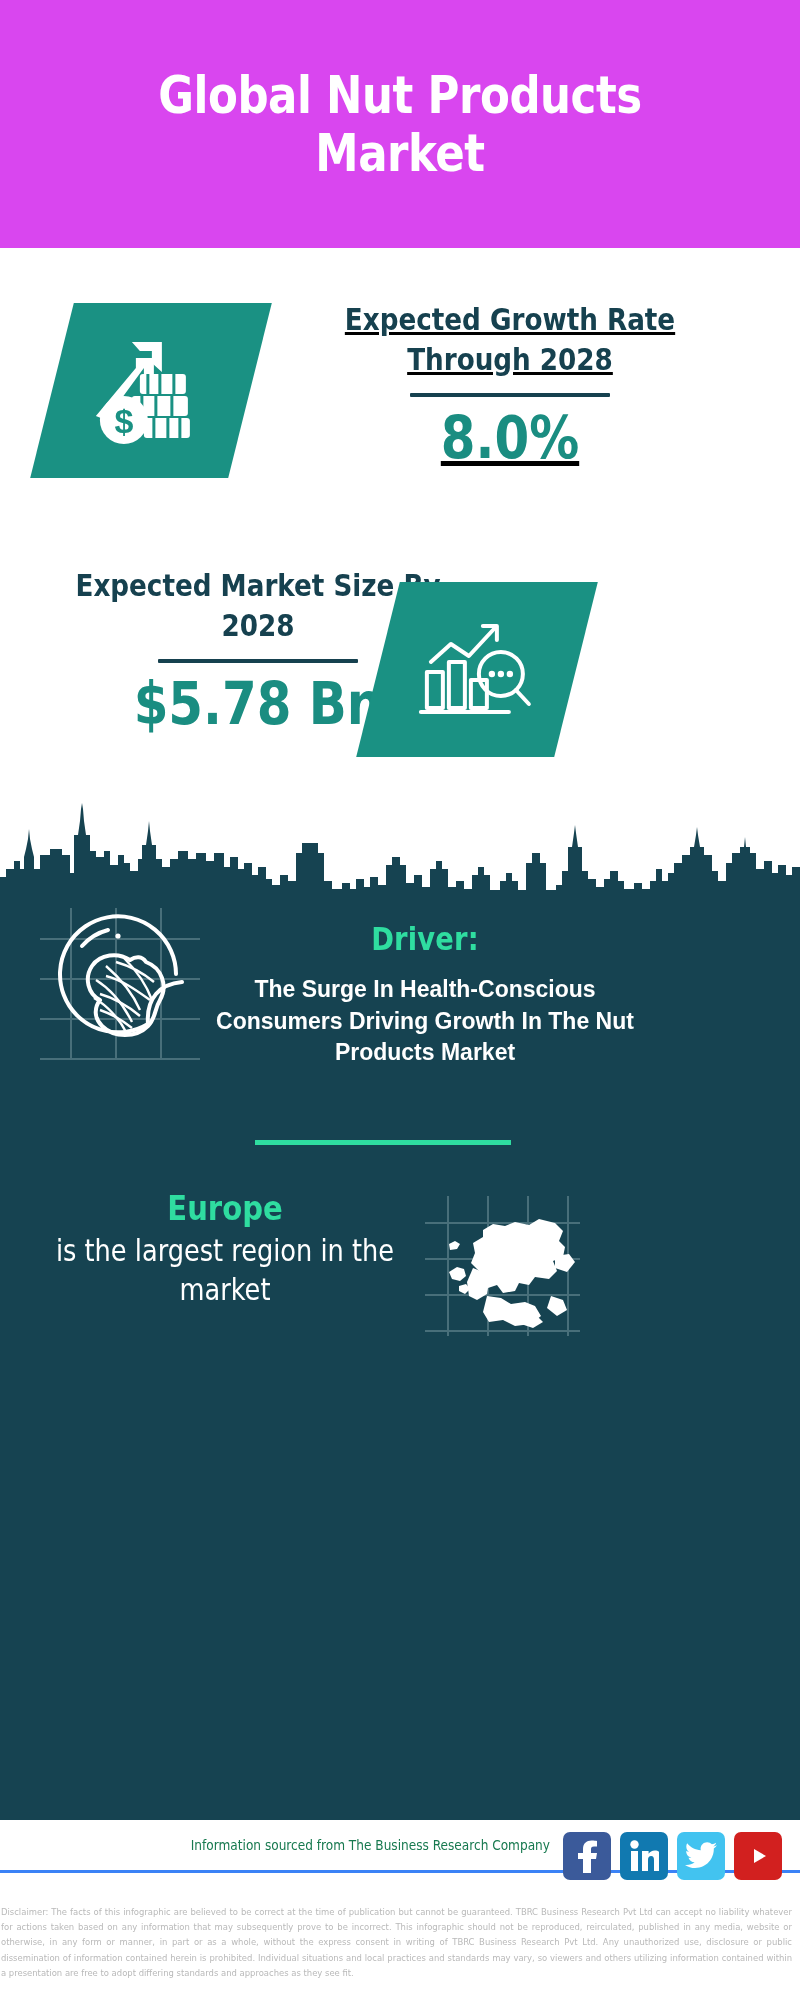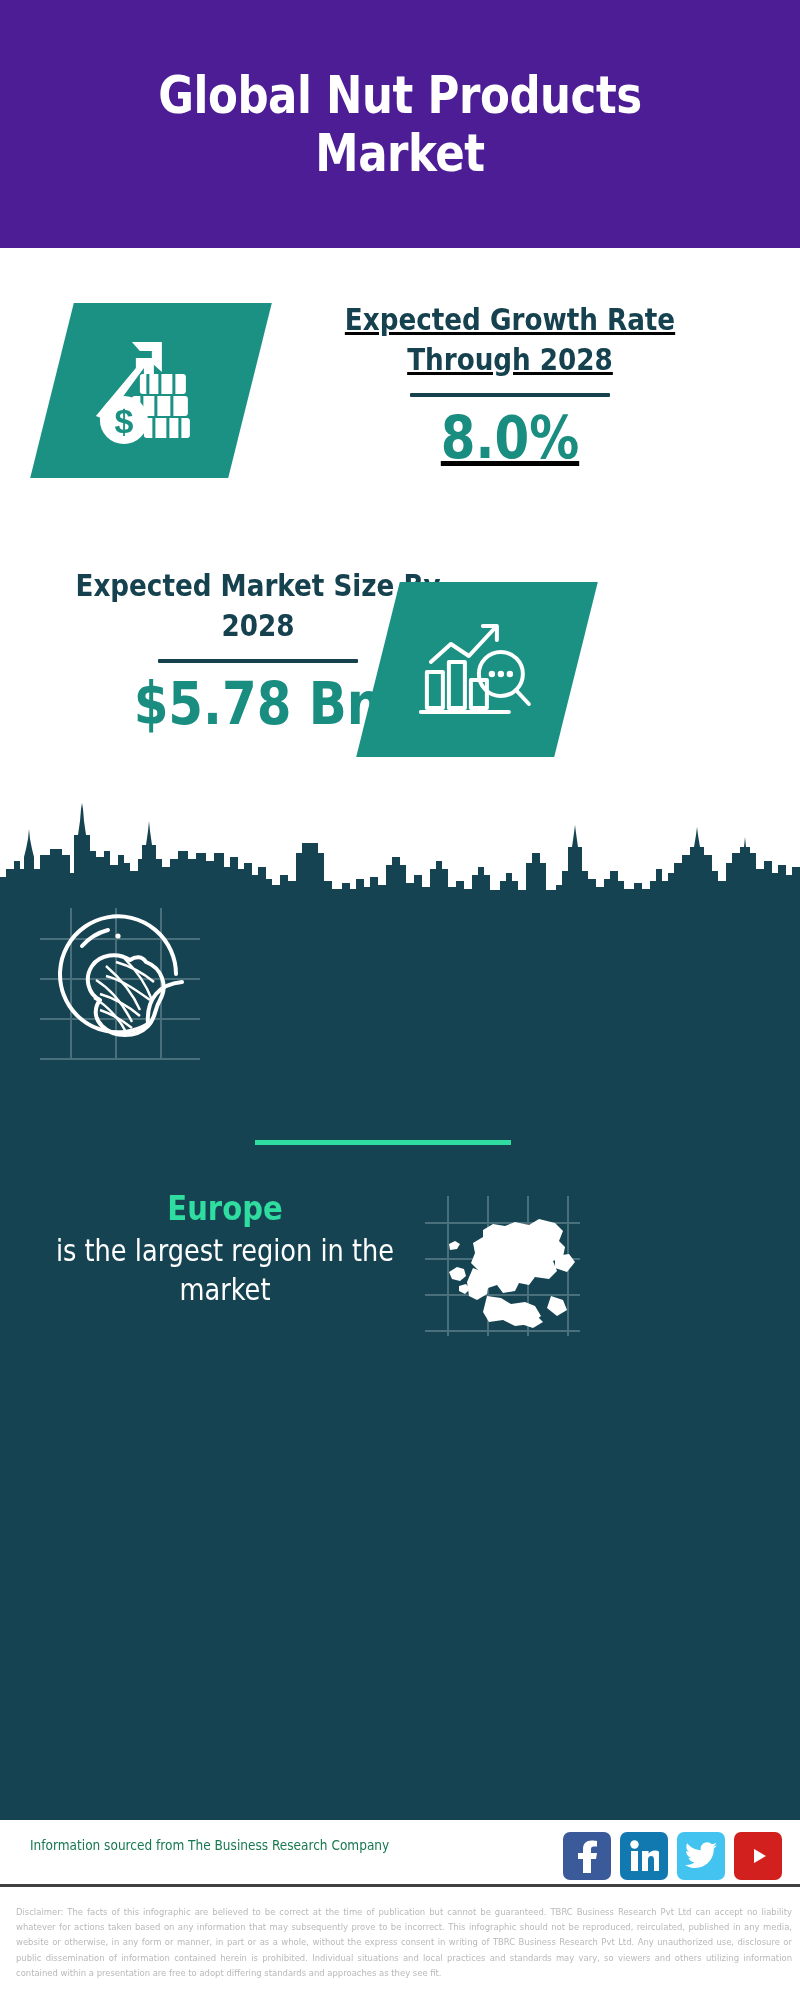--- a/index.html
+++ b/index.html
@@ -7,21 +7,21 @@
   body {
     font-family: "Liberation Sans", sans-serif;
     background:#ffffff;
     overflow:hidden;
   }
   .page { position:relative; width:800px; height:2000px; background:#fff; }
 
   
   .header {
     position:absolute; left:0; top:0; width:800px; height:248px;
-    background:#4c1d95;
+    background:#d946ef;
     display:flex; align-items:center; justify-content:center;
   }
   .header-title {
     font-family:"DejaVu Sans Condensed","Liberation Sans",sans-serif;
     color:#ffffff;
     font-size:52px;
     font-weight:bold;
     line-height:1.12;
     text-align:center;
     letter-spacing:-0.5px;
@@ -96,35 +96,36 @@
     font-family:"DejaVu Sans Condensed","Liberation Sans",sans-serif;
     font-weight:normal;
     transform:scaleX(0.95);
   }
 
   .nut-icon-wrap { position:absolute; left:48px; top:22px; width:150px; height:140px; }
   .map-wrap { position:absolute; left:425px; top:310px; width:160px; height:140px; }
 
   
   .footer {
-    position:absolute; left:0; top:1820px; width:800px; height:67px;
+    position:absolute; left:0; top:1820px; width:800px; height:53px;
     background:#ffffff; display:flex; align-items:center;
-    border-bottom:3px solid #404040;
+    border-bottom:3px solid #3b82f6;
+    text-align:right;
   }
   .footer-text {
     position:absolute; left:30px; top:14px; width:520px;
     color:#17794f; font-size:13.5px; line-height:1.75;
     font-family:"DejaVu Sans Condensed","Liberation Sans",sans-serif;
   }
   .socials { position:absolute; right:18px; top:12px; display:flex; gap:9px; }
   .soc { width:48px; height:48px; border-radius:7px; display:flex; align-items:center; justify-content:center; }
   .soc svg { display:block; }
 
   .disclaimer {
-    position:absolute; left:0; top:1900px; width:800px; padding:4px 8px 0 16px;
+    position:absolute; left:0; top:1900px; width:800px; padding:4px 8px 0 1px;
     color:#b9b9b9; font-size:9.4px; line-height:1.62; text-align:justify;
     font-family:"DejaVu Sans Condensed","Liberation Sans",sans-serif;
   }
 </style>
 </head>
 <body>
 
 <div class="page">
 
   <div class="header">
@@ -231,20 +232,24 @@
           <path d="M46 86 c14 8 26 22 32 34"></path>
           <path d="M76 46 c12 12 22 26 28 42"></path>
           <path d="M92 104 c-12 -10 -26 -18 -40 -22"></path>
           <path d="M102 88 c-14 -10 -28 -20 -44 -24"></path>
           <path d="M106 70 c-12 -10 -24 -16 -38 -20"></path>
           <path d="M84 116 c-10 -8 -20 -14 -32 -18"></path>
         </g>
       </svg>
     </div>
 
+    <div class="driver-block">
+      <div class="driver-heading">Driver:</div>
+      <div class="driver-body">The Surge In Health-Conscious Consumers Driving Growth In The Nut Products Market</div>
+    </div>
 
     <div class="green-divider"></div>
 
     <div class="region-block">
       <div class="region-name">Europe</div>
       <div class="region-desc">is the largest region in the market</div>
     </div>
 
     <div class="grid-panel" style="left:425px; top:306px; width:155px; height:140px;">
       <div class="gl" style="left:0;top:26px;width:155px;height:1.5px;"></div>

